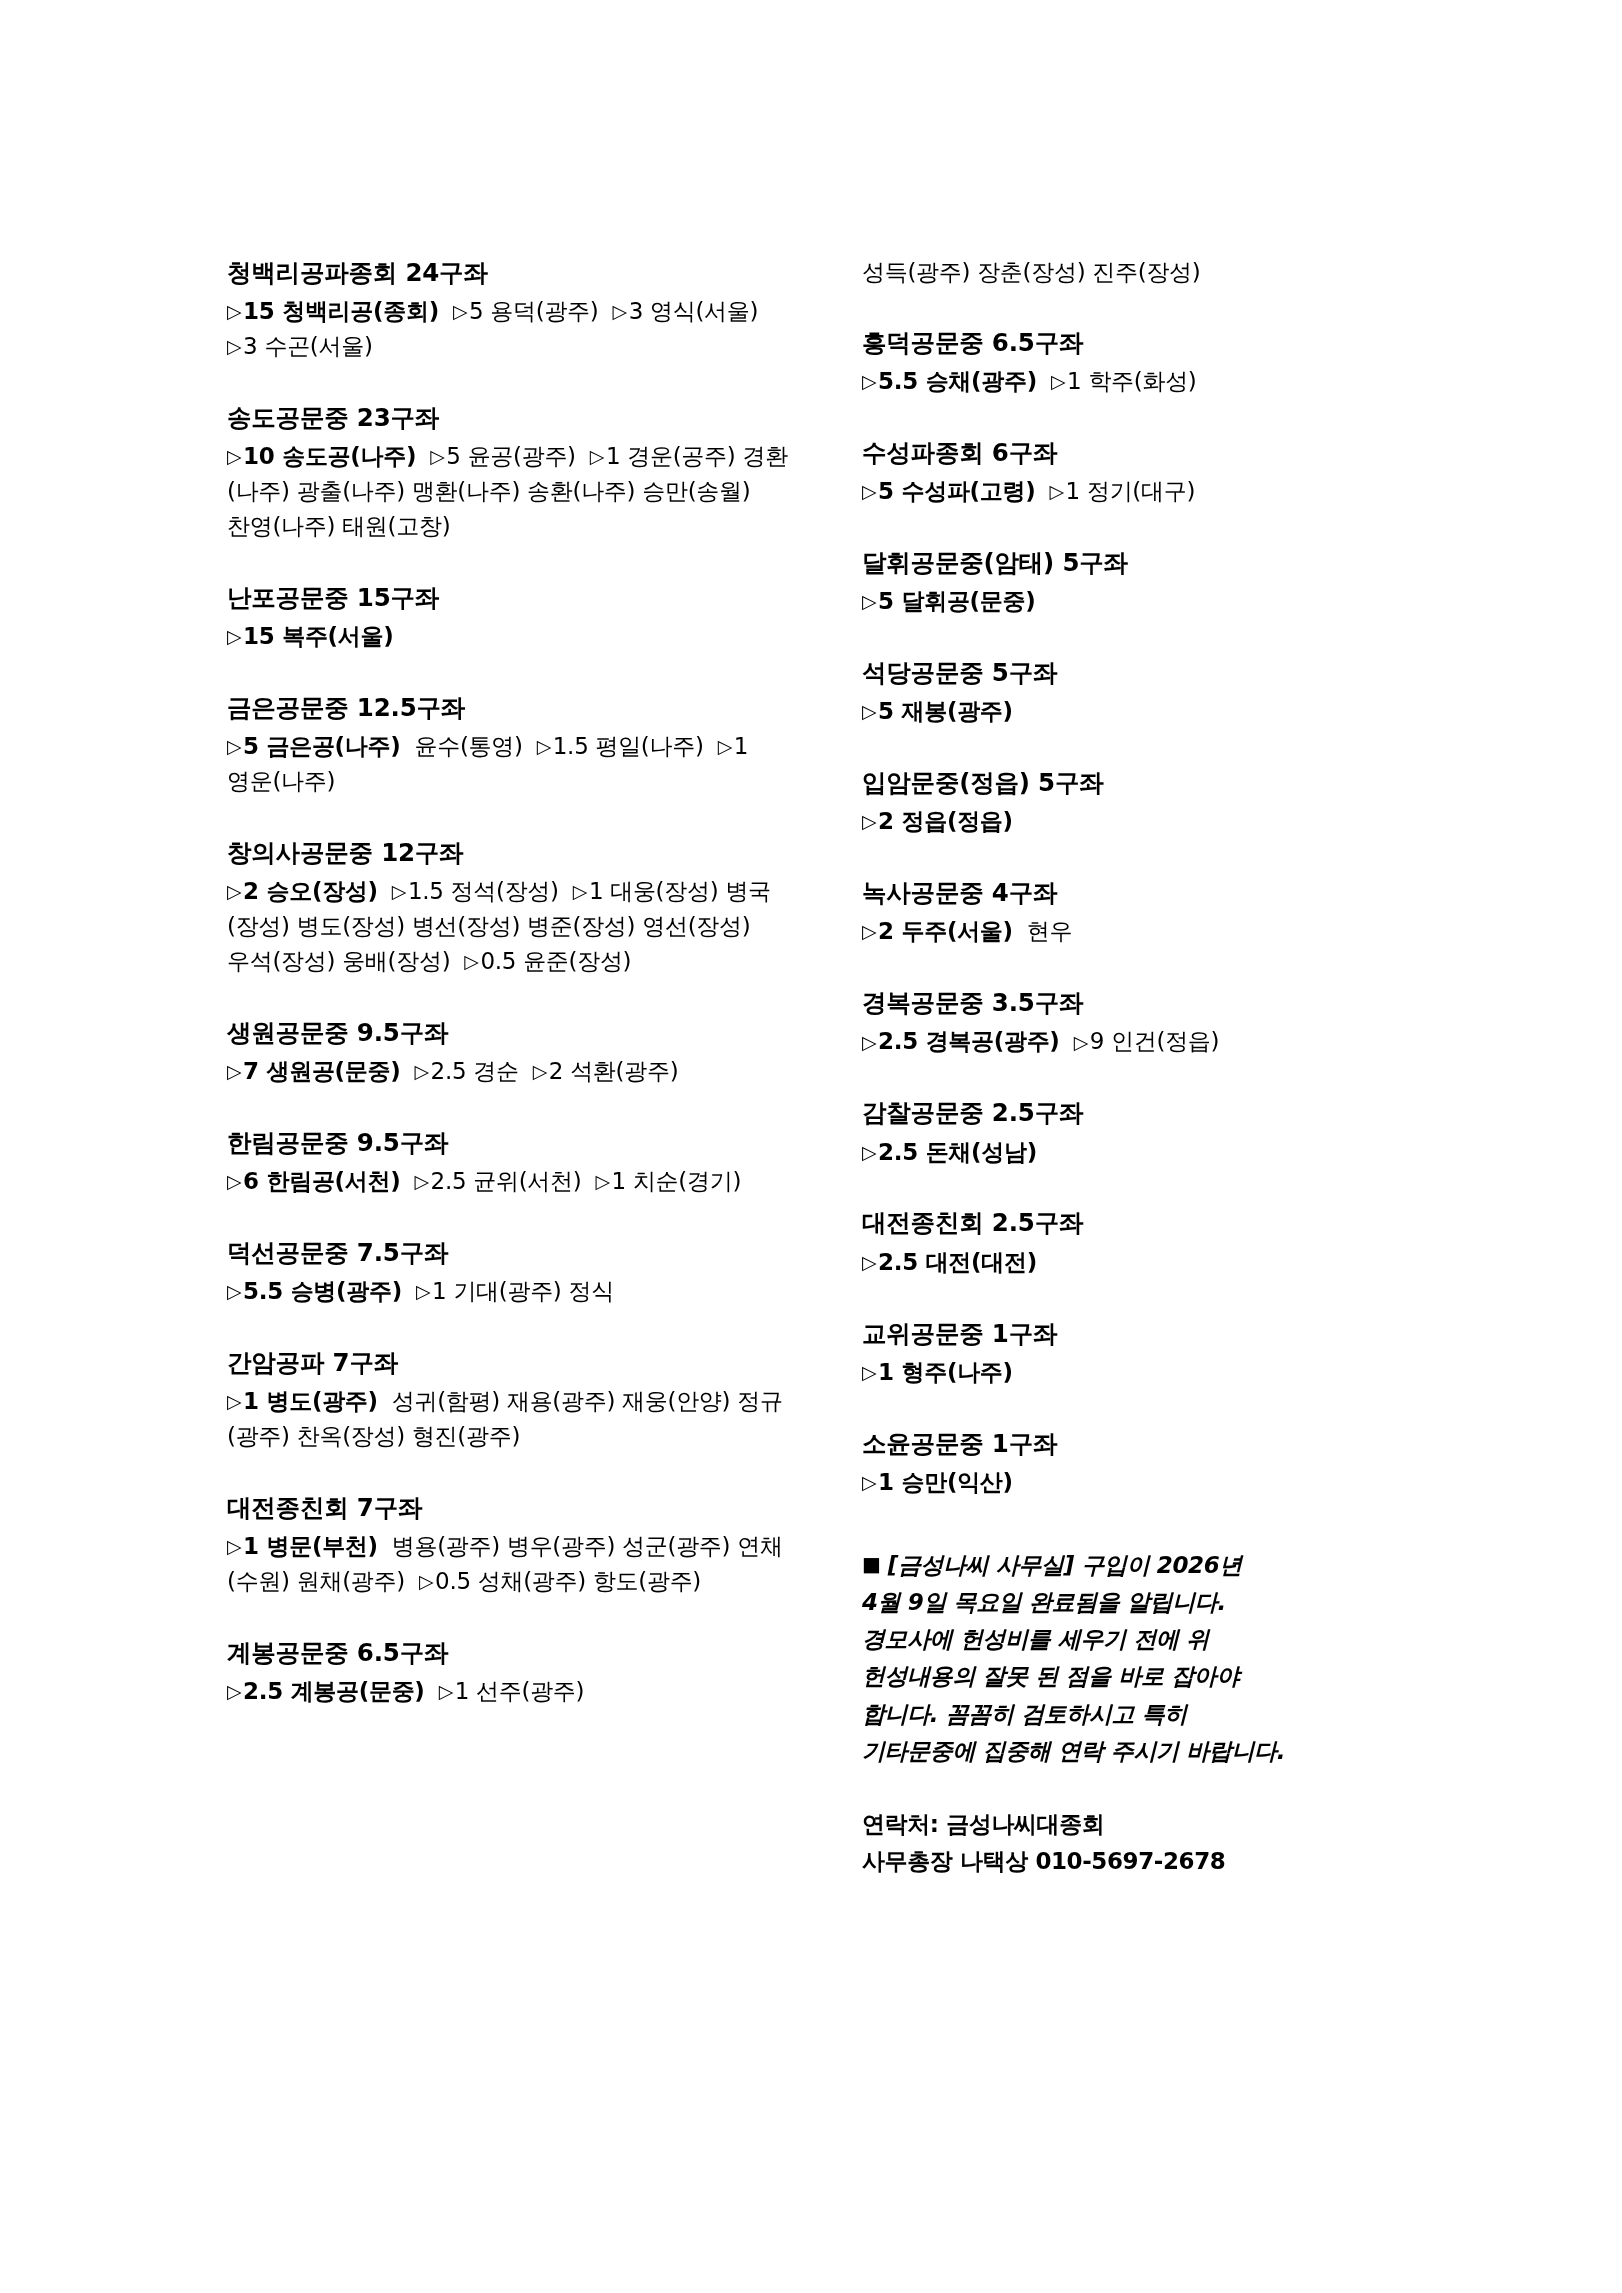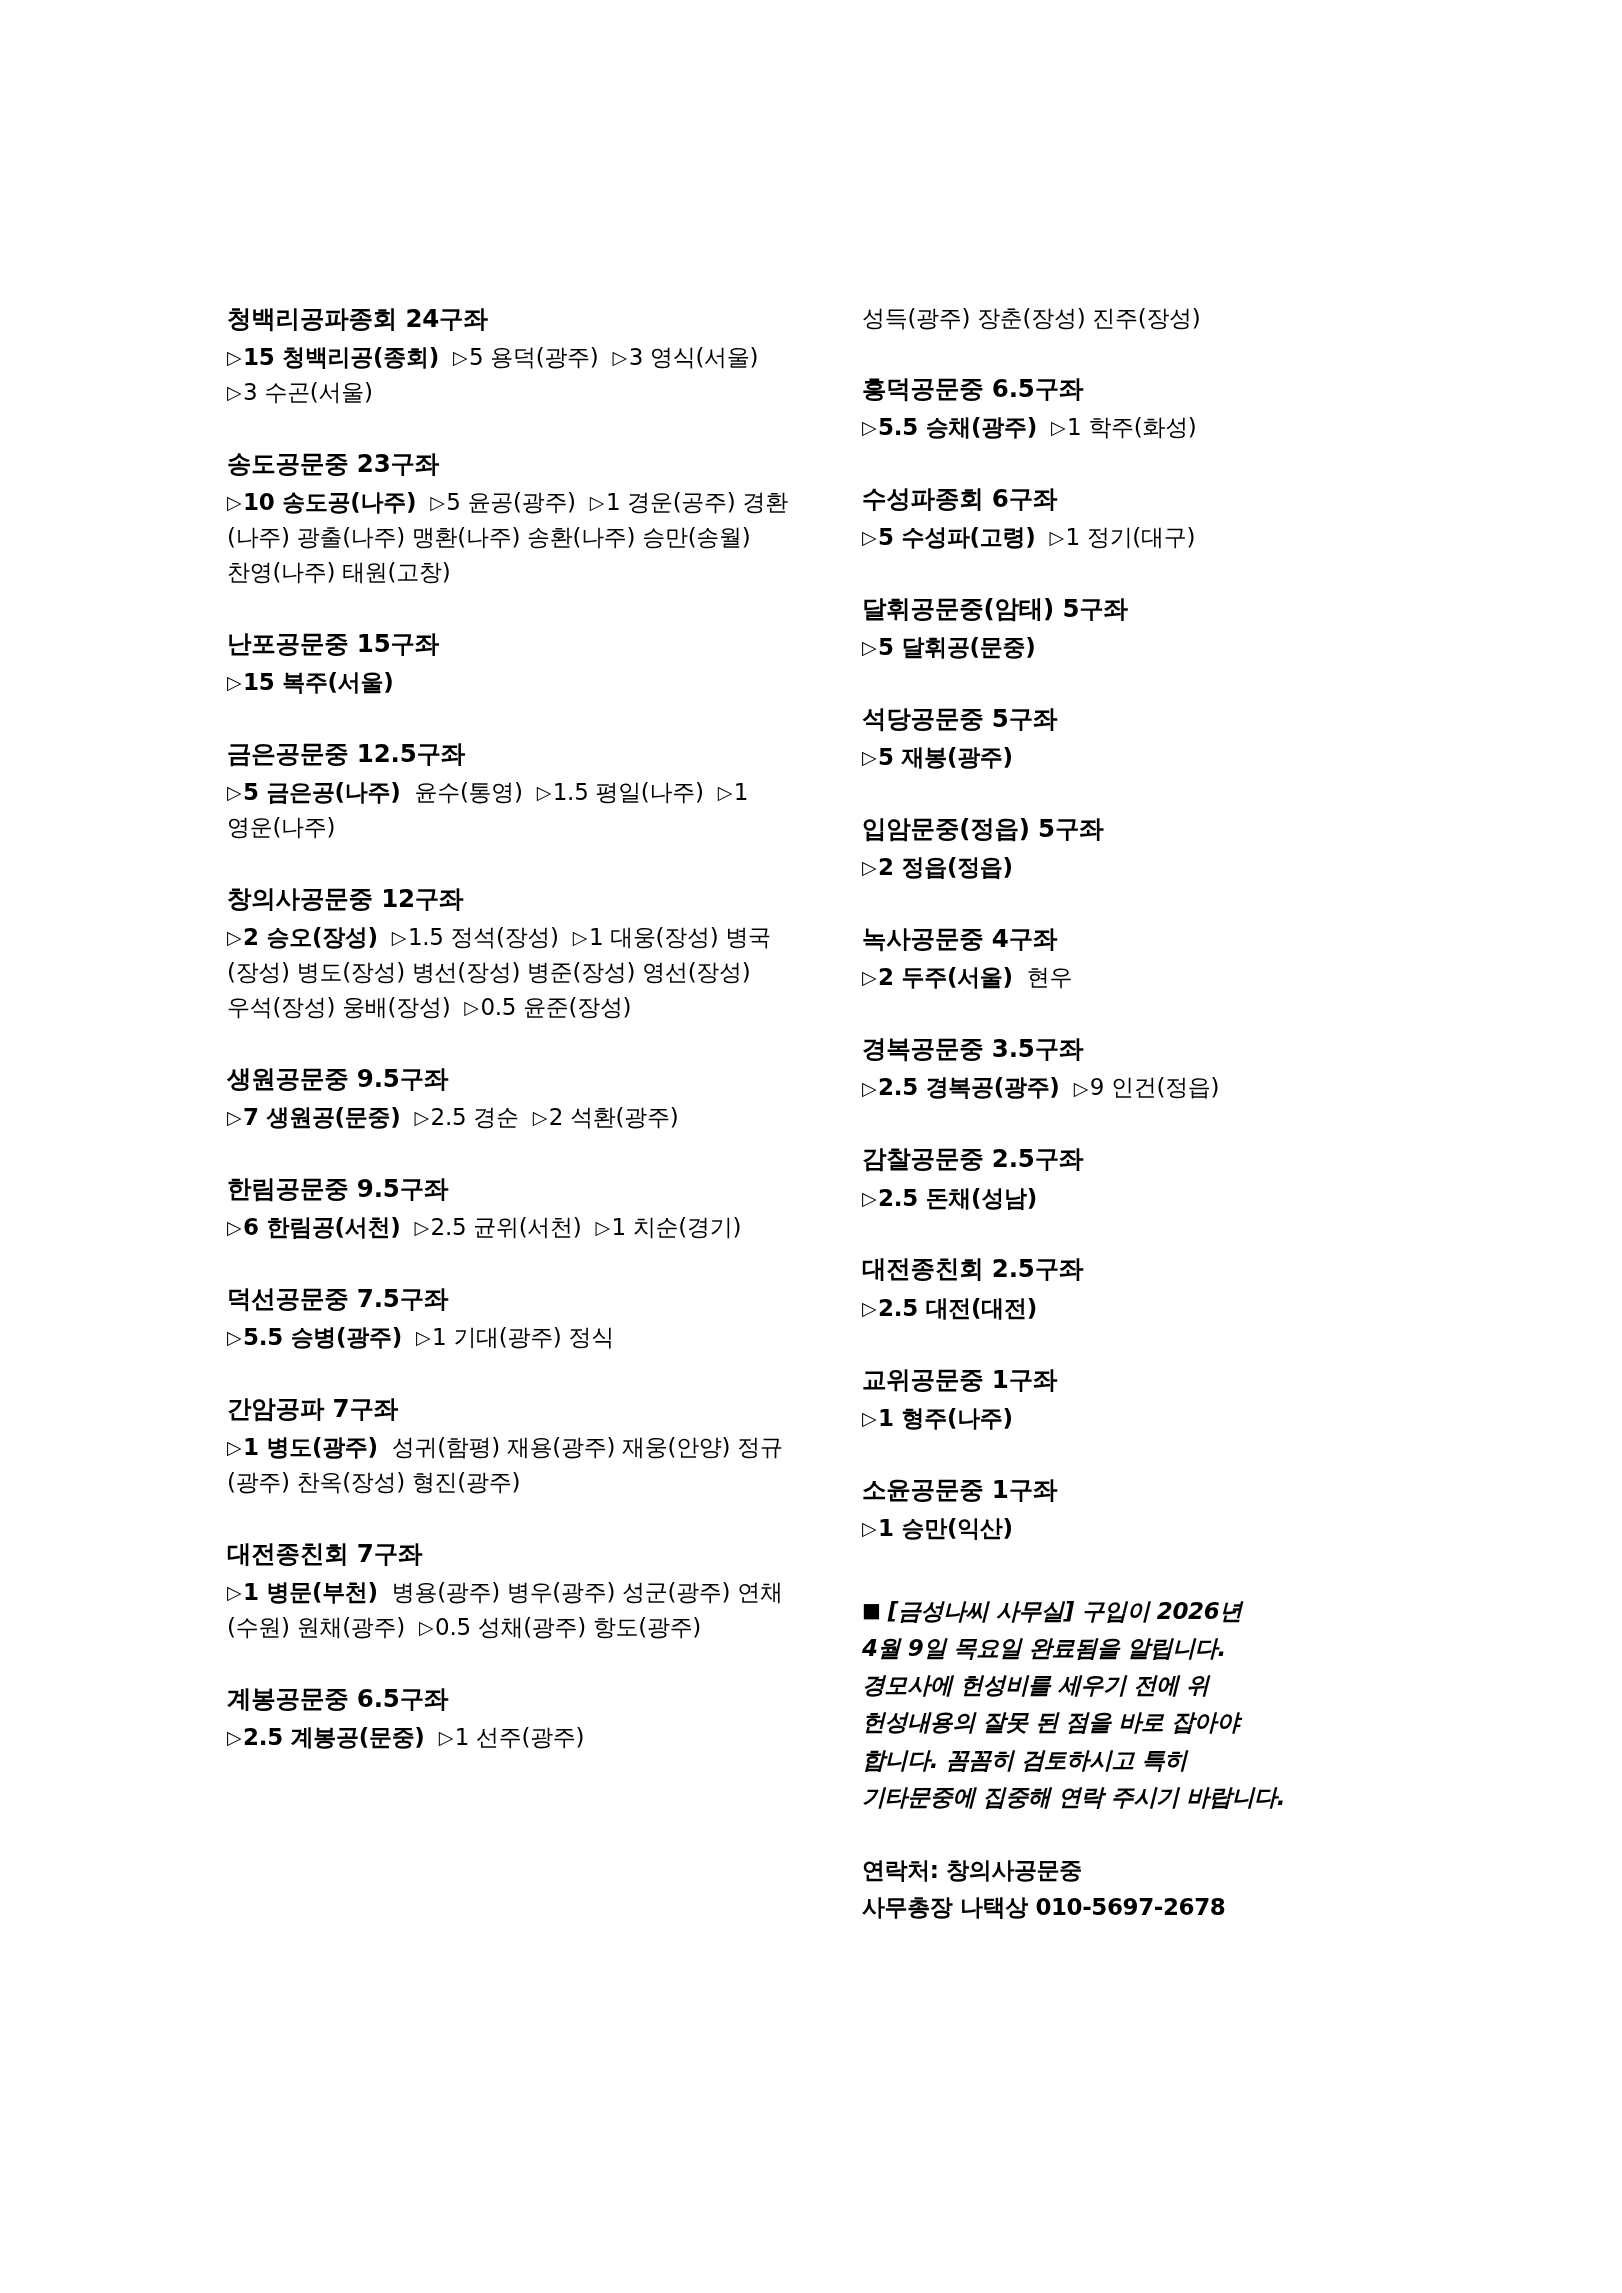--- a/index.html
+++ b/index.html
@@ -15,21 +15,20 @@
     position: relative;
     overflow: hidden;
   }
   .page {
     position: absolute;
     left: 0; top: 0;
     width: 1623px;
     height: 1732px;
     box-sizing: border-box;
     padding: 255px 227px 67px 227px;
-    margin-top: 46px;
   }
   .cols {
     display: flex;
     flex-direction: row;
     align-items: flex-start;
     gap: 71px;
   }
   .col {
     width: 564px;
     flex: 0 0 564px;
@@ -279,21 +278,21 @@
       <div class="notice">
         <div class="notice-block">
           <span class="sq">■</span><span>[금성나씨 사무실] 구입이 2026년</span><br>
           <span>4월 9일 목요일 완료됨을 알립니다.</span><br>
           <span>경모사에 헌성비를 세우기 전에 위</span><br>
           <span>헌성내용의 잘못 된 점을 바로 잡아야</span><br>
           <span>합니다. 꼼꼼히 검토하시고 특히</span><br>
           <span>기타문중에 집중해 연락 주시기 바랍니다.</span>
         </div>
         <div class="contact">
-          <span>연락처: 창의사공문중</span><br>
+          <span>연락처: 금성나씨대종회</span><br>
           <span>사무총장 나택상  010-5697-2678</span>
         </div>
       </div>
     </div>
 
   </div>
 </div>
 
 
 </body></html>

